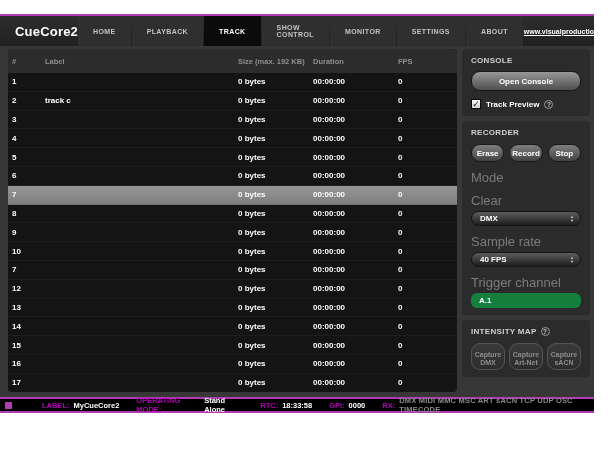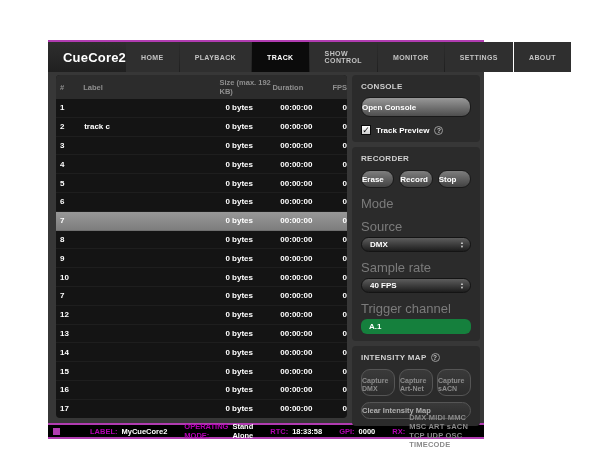--- a/index.html
+++ b/index.html
@@ -1,19 +1,19 @@
 <!DOCTYPE html>
 <html><head>
 <meta charset="utf-8">
 <style>
   * { margin:0; padding:0; box-sizing:border-box; }
   html,body { background:#ffffff; }
   body { font-family:"Liberation Sans", sans-serif; }
   .page { position:relative; width:610px; height:450px; background:#ffffff; overflow:hidden; }
-  .app { position:absolute; top:40px; left:0; width:484px;padding-left:48px; }
+  .app { position:absolute; top:14px; left:0; width:594px; }
 
   
   .topline { height:2px; background:#b13cb1; }
 
   
   .navbar { height:30px; background:linear-gradient(#2e2e2e,#202020); display:flex; align-items:stretch; }
   .brand { color:#fff; font-size:13px; font-weight:bold; align-self:center; padding-left:15px; width:95px; letter-spacing:.2px; }
   .nav-items { display:flex; align-items:stretch; }
   .nav-item { display:flex; align-items:center; padding:0 15px; margin-right:1px; background:#2f2f2f;
               color:#c3c3c3; font-size:7px; font-weight:bold; letter-spacing:.4px; cursor:pointer; }
@@ -36,21 +36,21 @@
 
   
   .sidebar { width:128px; display:flex; flex-direction:column; gap:5px; }
   .panel { background:#2b2b2b; border-radius:4px; padding:7px 9px; }
   .panel h3 { color:#cfcfcf; font-size:8px; font-weight:bold; letter-spacing:.3px; display:flex; align-items:center; gap:4px; }
   .qicon { display:inline-flex; align-items:center; justify-content:center; width:9px; height:9px;
            border:1px solid #9a9a9a; border-radius:50%; color:#c5c5c5; font-size:6.5px; font-weight:bold; cursor:pointer; }
 
   .btn { display:block; border:1px solid #1a1a1a; border-radius:9px; color:#ffffff;
          font-family:"Liberation Sans", sans-serif; font-size:8px; font-weight:bold;
-         background:linear-gradient(#7e7e7e,#424242); cursor:pointer; text-align:left; }
+         background:linear-gradient(#7e7e7e,#424242); cursor:pointer; text-align:center; }
   .btn.big { width:100%; height:20px; margin-top:6px; background:linear-gradient(#989898,#4e4e4e); }
   .btnrow { display:flex; gap:5px; margin-top:7px; }
   .btn.small { flex:1; height:18px; }
 
   .checkrow { display:flex; align-items:center; gap:5px; margin-top:8px; cursor:pointer; }
   .checkbox { width:10px; height:10px; background:linear-gradient(#ffffff,#cfcfcf); border:1px solid #0a0a0a;
               display:flex; align-items:center; justify-content:center; color:#111; font-size:9px; line-height:9px; }
   .checkrow .lbl { color:#ffffff; font-size:8px; font-weight:bold; }
 
   .field { margin-top:8px; }
@@ -250,21 +250,21 @@
               <button class="btn small">Erase</button>
               <button class="btn small">Record</button>
               <button class="btn small">Stop</button>
             </div>
 
           <div class="field">
             <div class="flabel">Mode</div>
           </div>
 
           <div class="field">
-            <div class="flabel">Source</div>
+            <div class="flabel">Clear</div>
             <div class="select">
               <span>DMX</span>
               <span class="updown">
                   <span>▲</span>
                   <span>▼</span>
                 </span>
             </div>
           </div>
 
           <div class="field">
@@ -296,21 +296,20 @@
               </button>
               <button class="btn capture">
                 <div>Capture</div>
                 <div>Art-Net</div>
               </button>
               <button class="btn capture">
                 <div>Capture</div>
                 <div>sACN</div>
               </button>
             </div>
-          <button class="btn ghost-wide">Clear Intensity Map</button>
         </section>
 
       </aside>
     </div>
 
     <footer class="statusbar">
       <span class="led"></span>
       <span class="skey">LABEL:</span>
       <span class="sval">MyCueCore2</span>
       <span class="skey">OPERATING MODE:</span>

